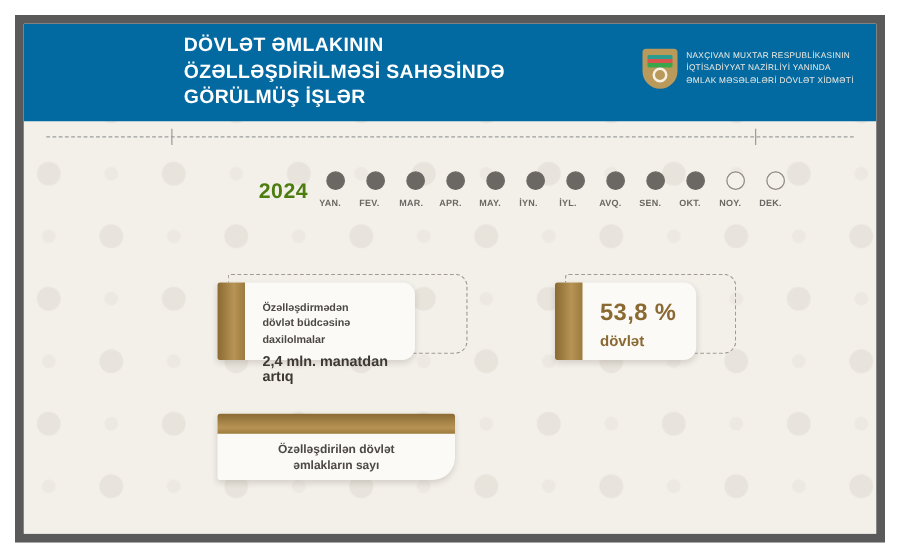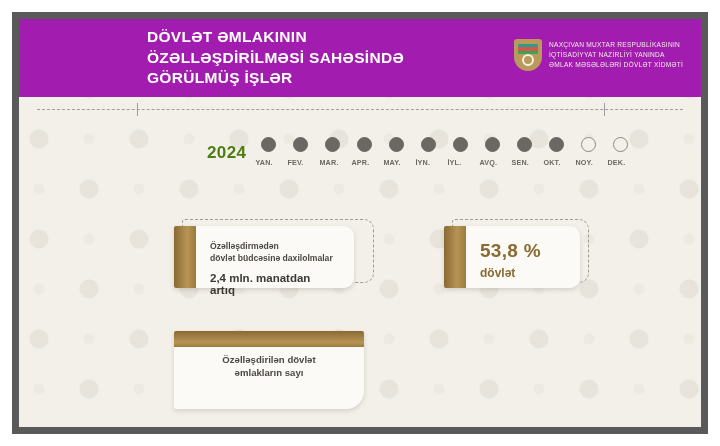--- a/index.html
+++ b/index.html
@@ -41,21 +41,21 @@
       radial-gradient(circle at 20px 70px, rgba(180,170,155,0.10) 0 5px, transparent 6px),
       radial-gradient(circle at 70px 20px, rgba(180,170,155,0.10) 0 5px, transparent 6px);
     background-size: 100px 100px, 100px 100px, 100px 100px, 100px 100px;
     pointer-events: none;
   }
   .header {
     position: absolute;
     left: 0; top: 0;
     width: 100%;
     height: 78px;
-    background: #a21caf;
+    background: #0369a1;
     display: flex;
     align-items: center;
   }
   .header-title {
     margin-left: 128px;
     color: #ffffff;
     font-size: 15.5px;
     font-weight: bold;
     line-height: 1.32;
     letter-spacing: 0.3px;
@@ -187,21 +187,21 @@
     border-radius: 2px 0 0 2px;
   }
   .card .body {
     margin-left: 22px;
     padding: 14px 16px 14px 14px;
   }
 
   #card-budget {
     left: 155px;
     top: 207px;
-    width: 180px;
+    width: 158px;
     height: 62px;
     border-radius: 2px 10px 10px 2px;
   }
   #card-budget .label {
     font-size: 8.6px;
     color: #4d4843;
     line-height: 1.45;
     font-weight: bold;
     white-space: pre-line;
   }
@@ -218,21 +218,21 @@
     width: 190px;
     height: 62px;
     border: 1px dashed #a09a92;
     border-radius: 3px 10px 10px 3px;
     pointer-events: none;
   }
 
   #card-percent {
     left: 425px;
     top: 207px;
-    width: 136px;
+    width: 113px;
     height: 62px;
     border-radius: 2px 10px 10px 2px;
   }
   #card-percent .pct {
     font-size: 19px;
     color: #8a6a32;
     font-weight: bold;
     letter-spacing: 0.3px;
   }
   #card-percent .pct-sub {
@@ -249,21 +249,21 @@
     height: 62px;
     border: 1px dashed #a09a92;
     border-radius: 3px 10px 10px 3px;
     pointer-events: none;
   }
 
   #card-count {
     left: 155px;
     top: 312px;
     width: 190px;
-    height: 78px;
+    height: 53px;
     border-radius: 2px 2px 18px 2px;
   }
   #card-count .gold-edge-top {
     position: absolute;
     left: 0; top: 0;
     width: 100%;
     height: 16px;
     background: linear-gradient(to bottom, #8a6a32, #b79455 70%, #9c7b3e);
     border-radius: 2px 2px 0 0;
   }

